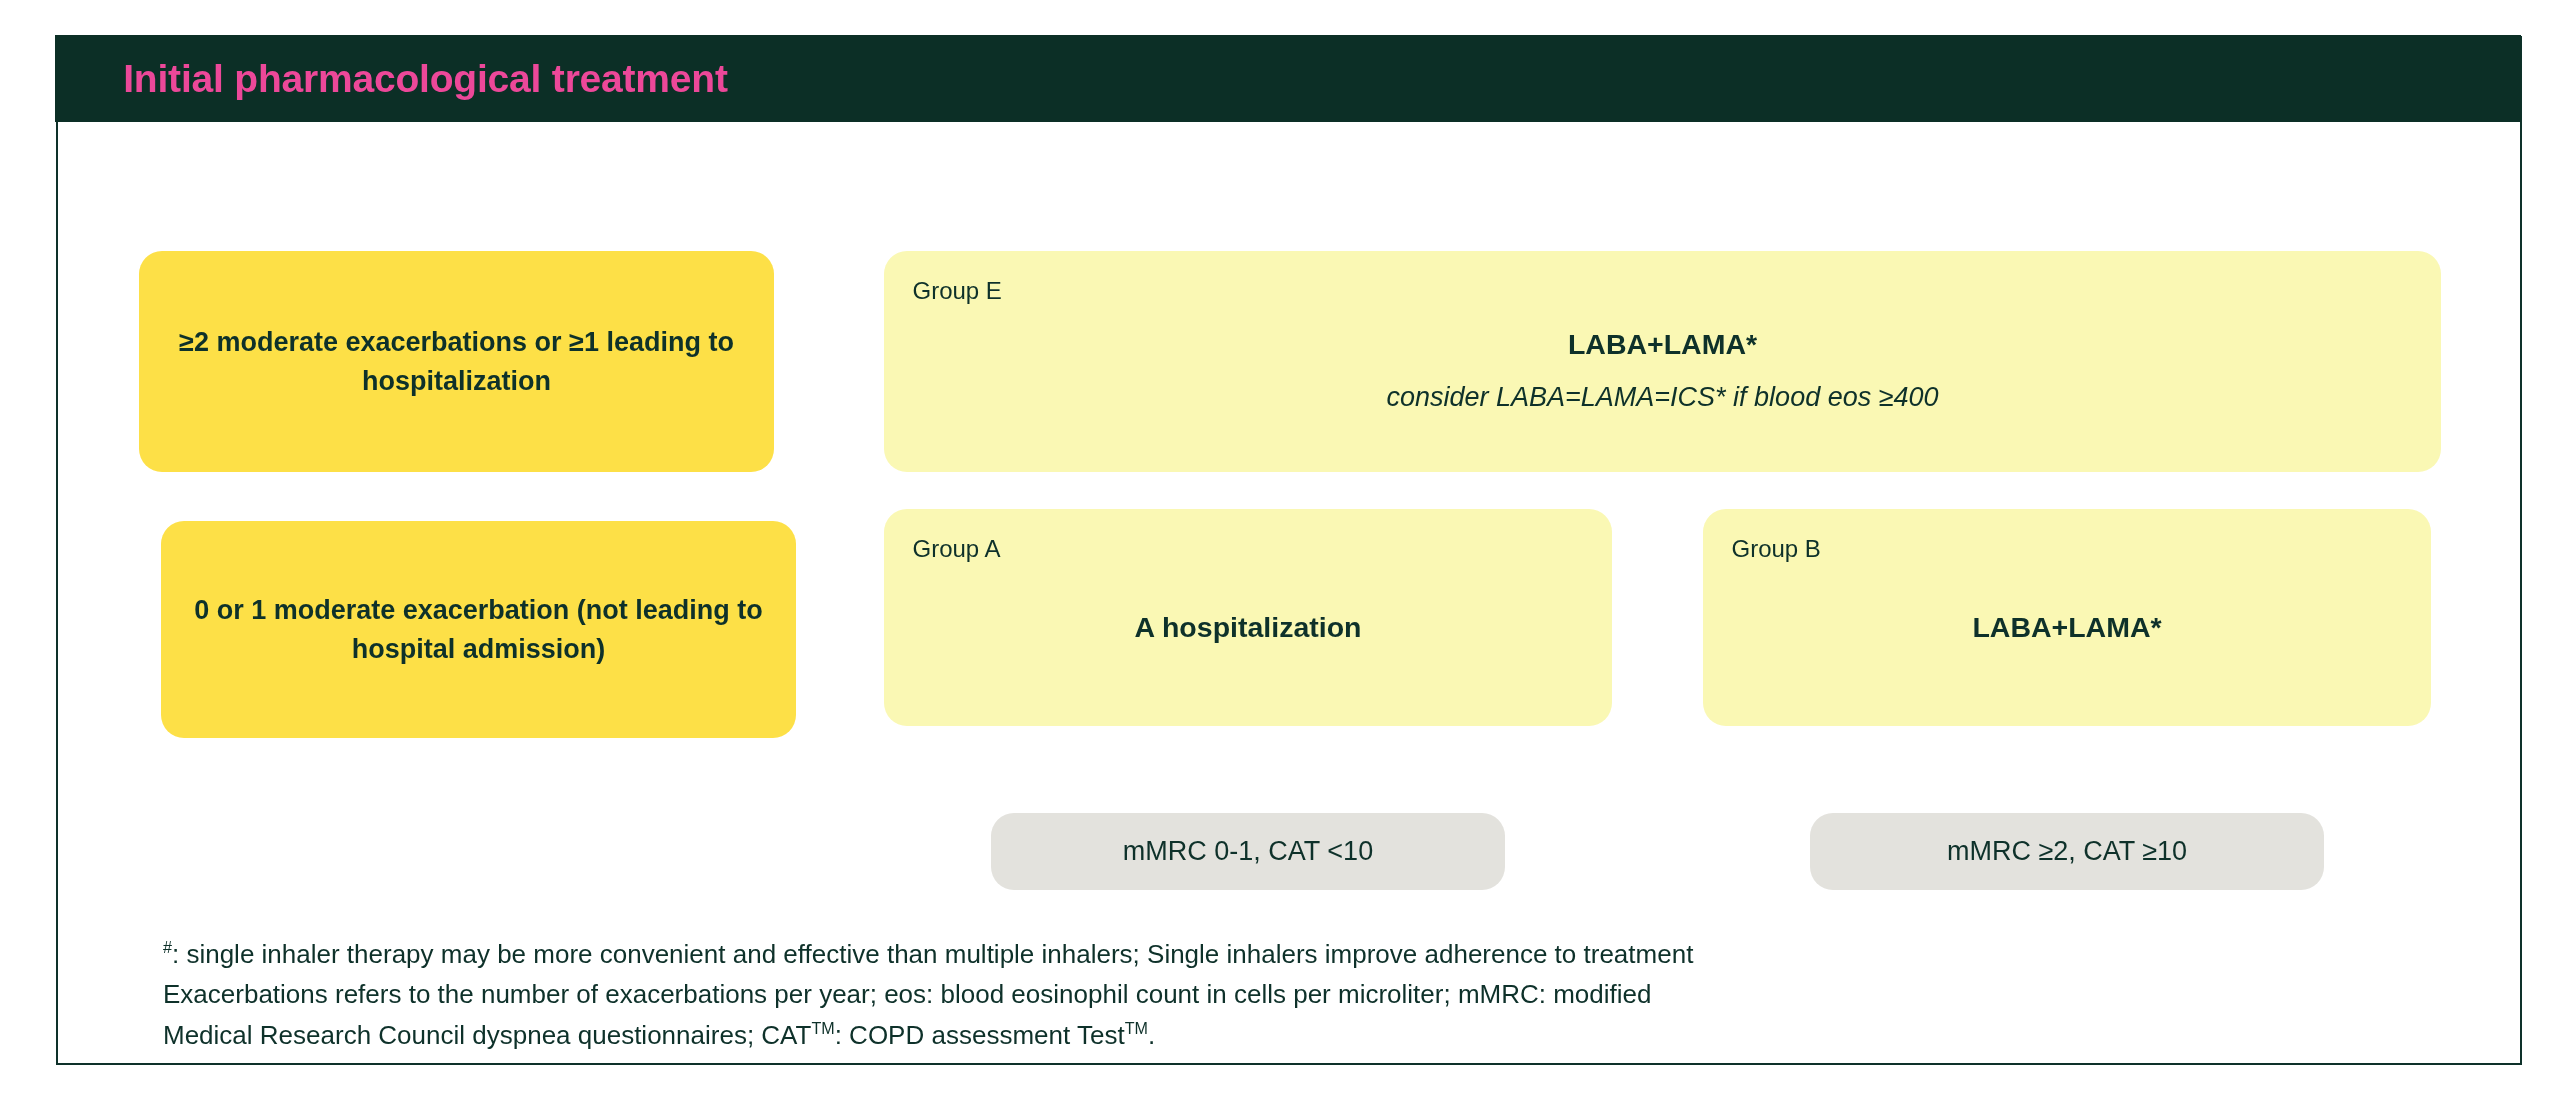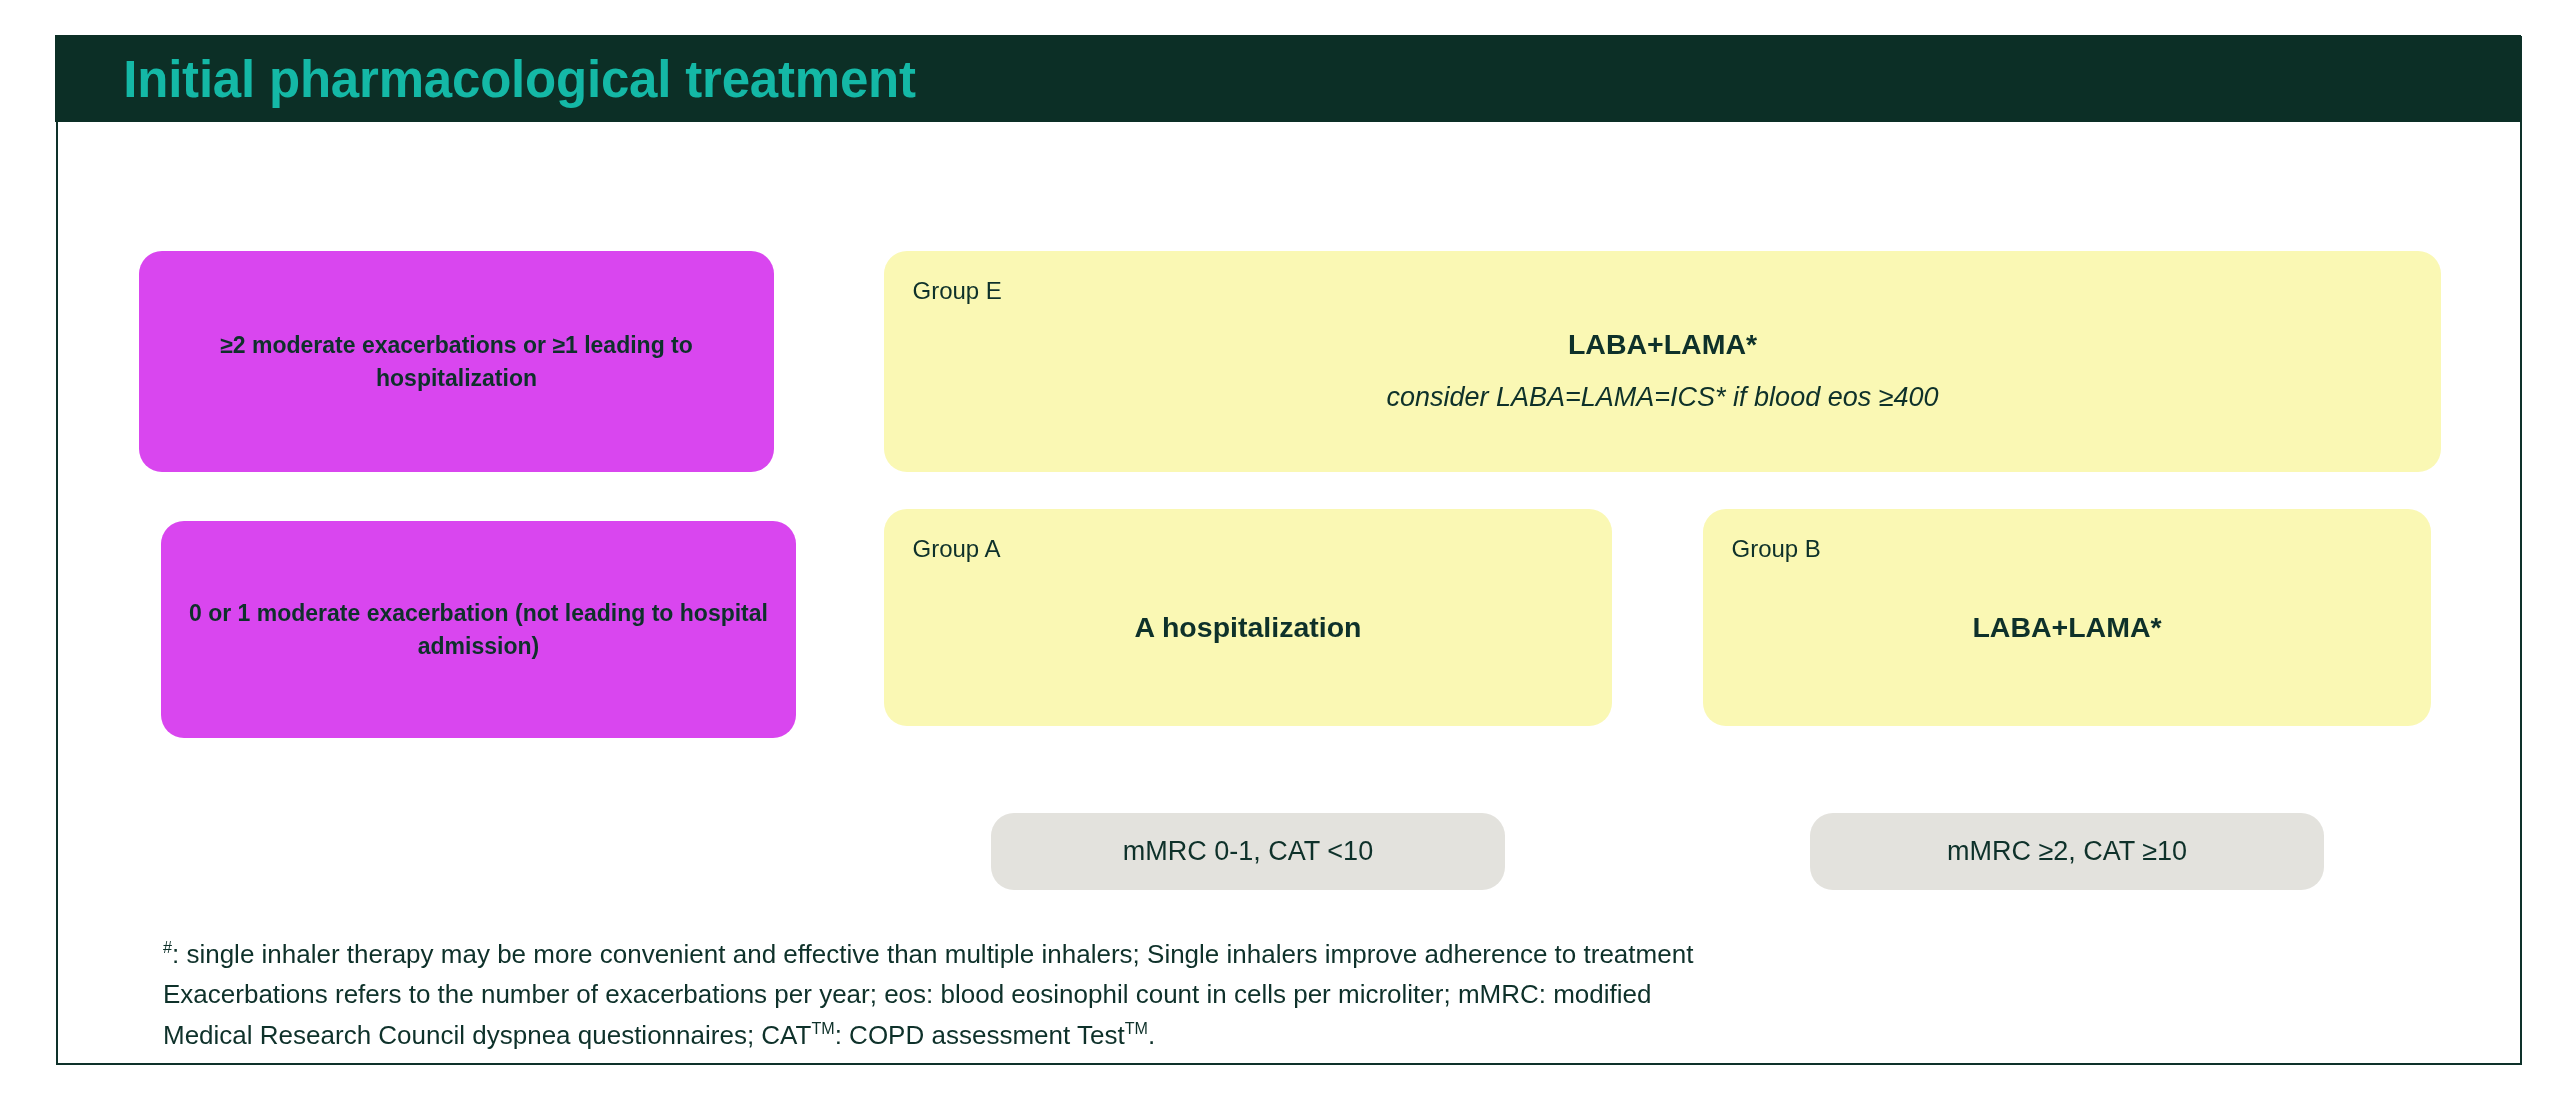--- a/index.html
+++ b/index.html
@@ -36,23 +36,23 @@
     width: 2466px;
     height: 87px;
     background: #0c2f26;
     box-sizing: border-box;
   }
   .header-title {
     position: absolute;
     left: 68px;
     top: 50%;
     transform: translateY(-50%);
-    font-size: 51px;
+    font-size: 39px;
     font-weight: bold;
-    color: #14b8a6;
+    color: #ec4899;
     letter-spacing: -0.2px;
     white-space: nowrap;
   }
 
   
   .content {
     position: absolute;
     left: 0;
     top: 84px;
     width: 2466px;
@@ -60,26 +60,26 @@
   }
 
   .box {
     position: absolute;
     box-sizing: border-box;
     border-radius: 23px;
   }
 
   
   .purple {
-    background: #d946ef;
+    background: #fde047;
     display: flex;
     align-items: center;
     justify-content: center;
     text-align: center;
-    font-size: 23px;
+    font-size: 27px;
     font-weight: bold;
     line-height: 1.42;
     color: #0e312a;
     padding: 7.1px 18.5px;
   }
   .purple-1 { left: 81px; top: 129px;  width: 635px; height: 221px; }
   .purple-2 { left: 81px; top: 399px;  width: 635px; height: 217px; margin-left: 22px; }
 
   
   .yellow {

